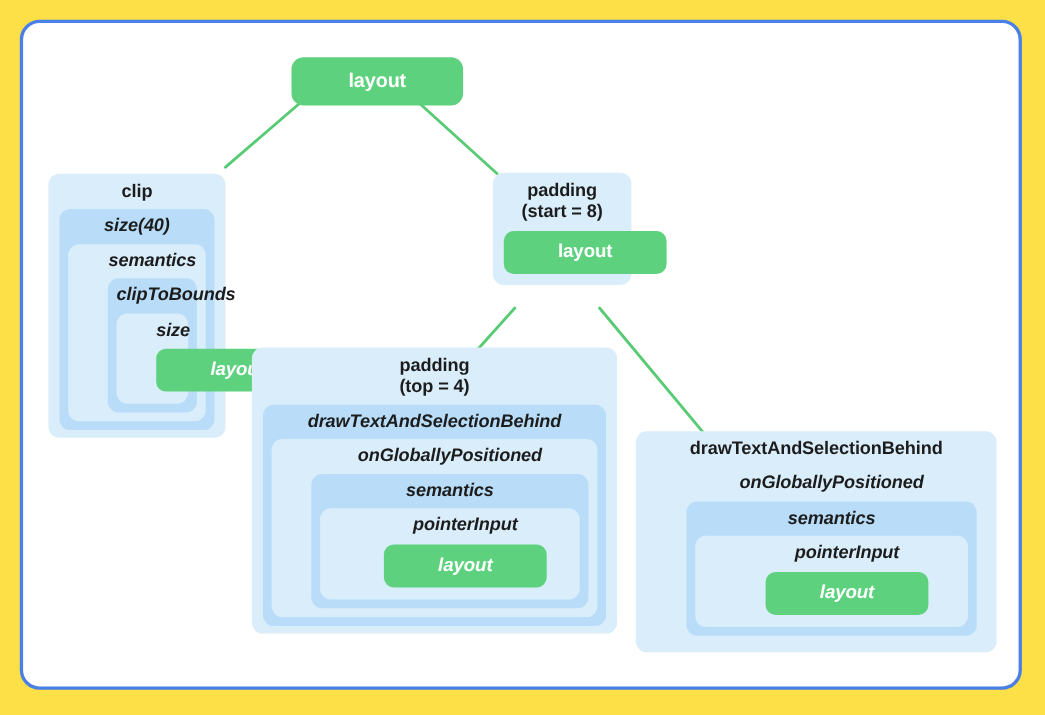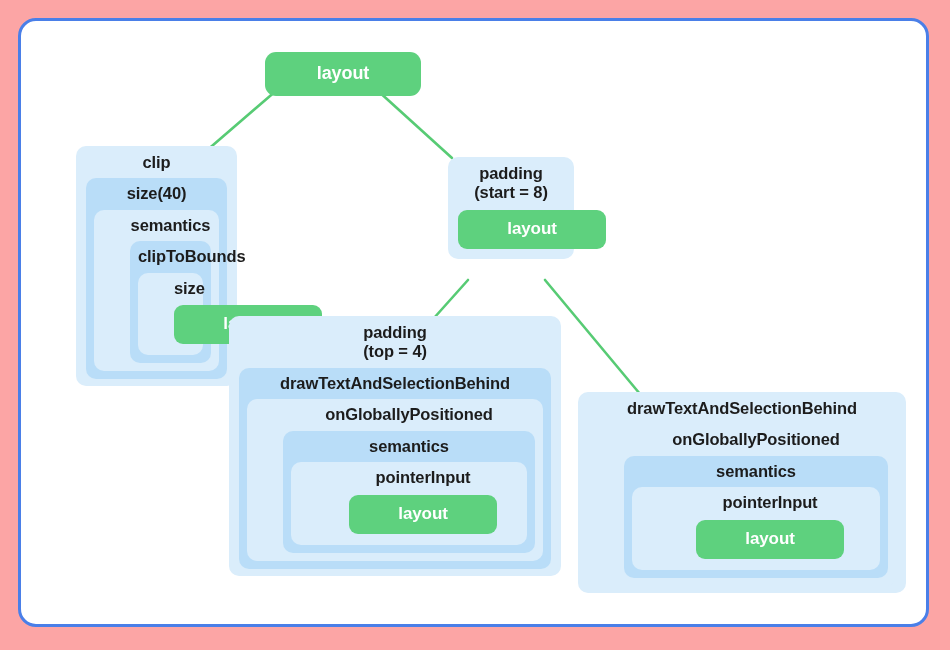--- a/index.html
+++ b/index.html
@@ -11,21 +11,21 @@
     width: 950px;
     height: 650px;
     font-family: "Liberation Sans", sans-serif;
     overflow: hidden;
   }
 
   #canvas {
     position: relative;
     width: 950px;
     height: 650px;
-    background: #fca5a5;
+    background: #fde047;
   }
 
   
   #frame {
     position: absolute;
     left: 18px;
     top: 18px;
     width: 911px;
     height: 609px;
     box-sizing: border-box;
@@ -63,20 +63,21 @@
     letter-spacing: -0.1px;
     white-space: pre;
   }
 
   
   .nest {
     box-sizing: border-box;
     border-radius: 10px;
     padding: 6px 8px 8px 8px;
     margin-top: 6px;
+    font-style: italic;
   }
   .nest.shade-a { background: #daedfb; padding-left: 36px; }
   .nest.shade-b { background: #b9ddf8; }
 
   
   .chip {
     display: block;
     margin: 7px auto 3px auto;
     background: #5ed17e;
     color: #ffffff;
@@ -97,23 +98,22 @@
 
   
   #node-root-layout {
     position: absolute;
     left: 265px;
     top: 45px;
   }
   #node-clip {
     position: absolute;
     left: 44px;
-    top: 146px;
+    top: 158px;
     width: 161px;
-    margin-left: 32px;
   }
   #node-padding-start {
     position: absolute;
     left: 448px;
     top: 157px;
     width: 126px;
   }
   #node-padding-top {
     position: absolute;
     left: 229px;

